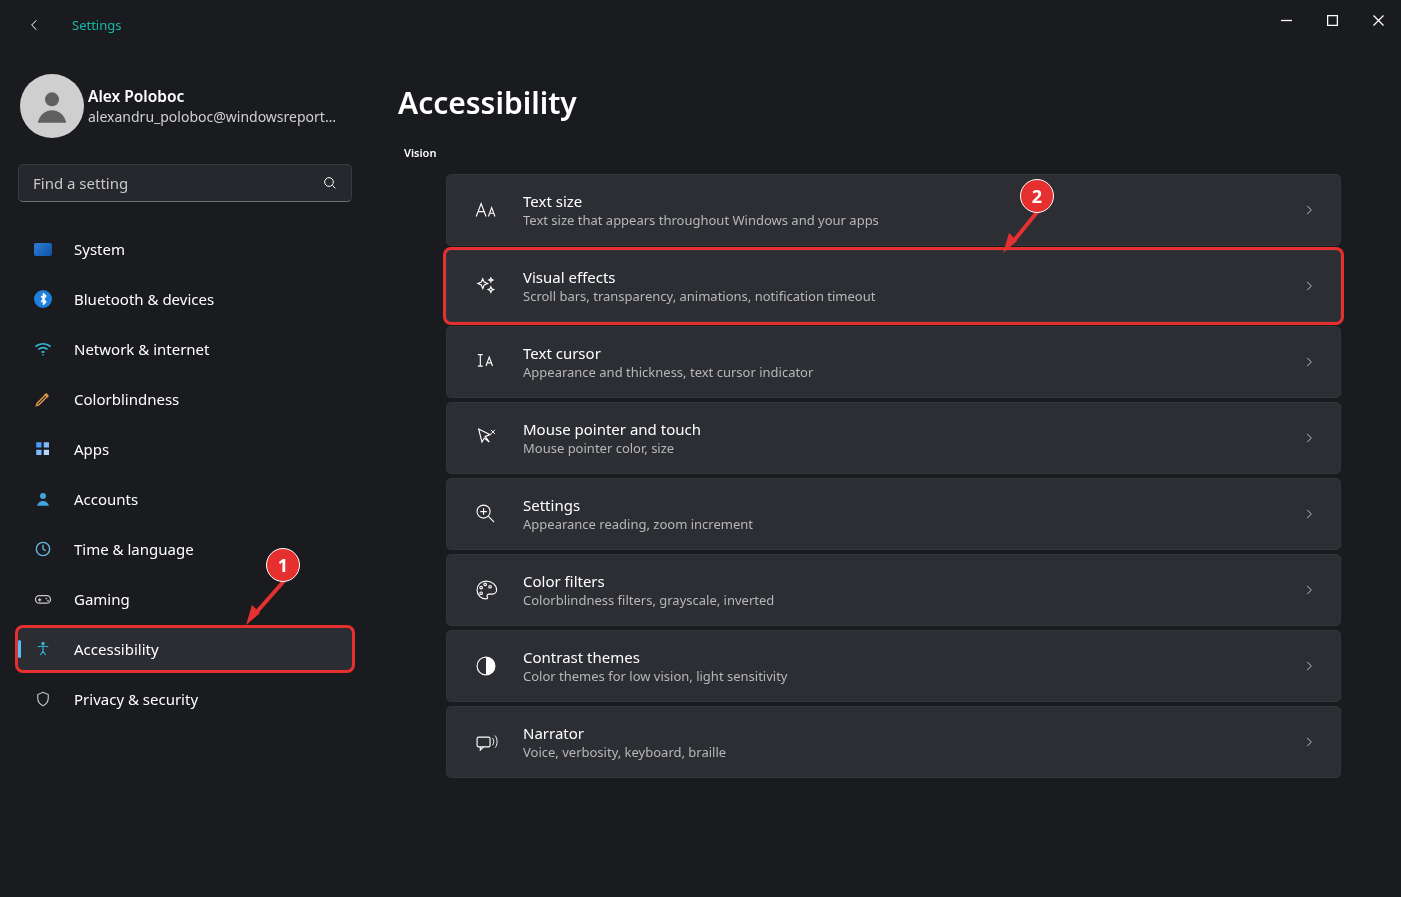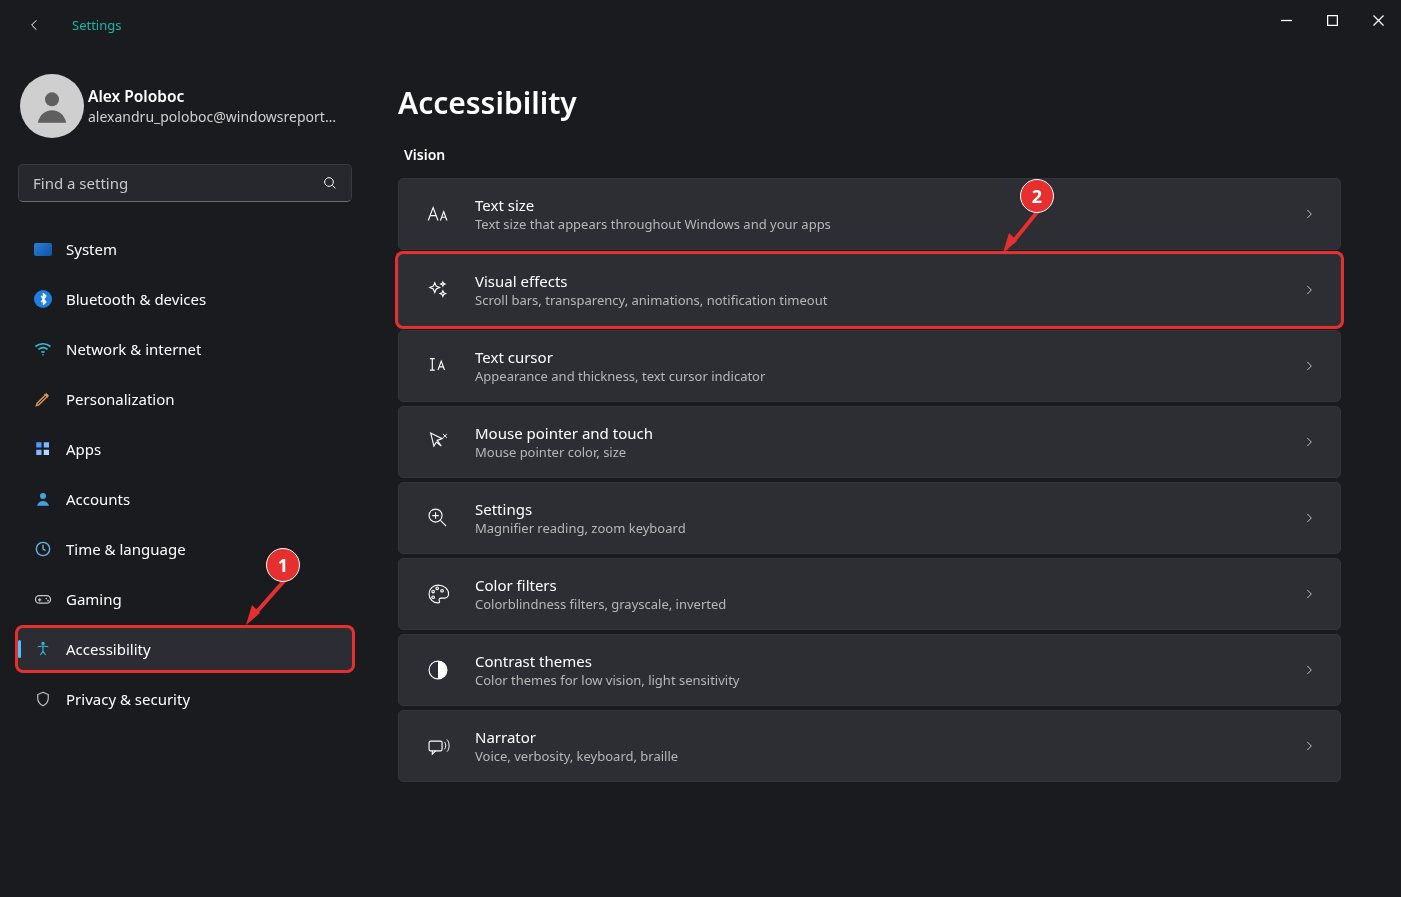--- a/index.html
+++ b/index.html
@@ -25,43 +25,43 @@
   .avatar svg { width: 40px; height: 40px; fill: #5f5f5f; }
   .user-name { font-size: 15.5px; font-weight: 600; line-height: 1.4; }
   .user-email { font-size: 14px; color: #d0d0d0; max-width: 250px; white-space: nowrap; overflow: hidden; text-overflow: ellipsis; }
 
   .search-wrap { position: relative; margin-bottom: 26px; }
   .search { width: 100%; height: 38px; background: #26282d; border: 1px solid #3a3b40; border-bottom: 1.5px solid #6d6e72; border-radius: 5px; color: #a3a3a3; padding: 0 44px 0 14px; font-size: 15px; outline: none; }
   .search::placeholder { color: #c8c8c8; }
   .search-icon { position: absolute; right: 14px; top: 50%; transform: translateY(-50%); width: 16px; height: 16px; stroke: #fff; stroke-width: 1.5; fill: none; }
 
   .nav { display: flex; flex-direction: column; gap: 8px; }
-  .nav-item { position: relative; height: 42px; border-radius: 5px; display: flex; align-items: center; padding-left: 14px; gap: 12px; cursor: pointer; }
+  .nav-item { position: relative; height: 42px; border-radius: 5px; display: flex; align-items: center; padding-left: 14px; gap: 20px; cursor: pointer; }
   .nav-item.active { background: #2b2d32; }
   .nav-item.active::before { content: ""; position: absolute; left: 0; top: 12px; bottom: 12px; width: 3px; border-radius: 3px; background: #4cc2ff; }
   .nav-icon { width: 22px; height: 22px; display: flex; align-items: center; justify-content: center; font-size: 18px; }
   .nav-label { font-size: 15px; }
   .nav-item.highlighted { box-shadow: 0 0 0 3px #e63030; }
 
   
   .ico-system { width: 18px; height: 13px; background: linear-gradient(135deg,#2f7ed8,#0b52a5); border-radius: 2px; }
   .ico-bt { width: 18px; height: 18px; border-radius: 50%; background: #1d7fe0; display: flex; align-items: center; justify-content: center; }
   .ico-bt svg { width: 9px; height: 12px; stroke: #fff; stroke-width: 2; fill: none; }
   .ico-wifi { color: #35b8d4; }
   .ico-update { width: 18px; height: 18px; border-radius: 50%; background: #1d7fe0; display: flex; align-items: center; justify-content: center; }
   .ico-update svg { width: 12px; height: 12px; stroke: #fff; stroke-width: 2.2; fill: none; }
   .ico-accessibility svg { width: 18px; height: 18px; stroke: #35b8d4; stroke-width: 1.6; fill: none; }
   .ico-accessibility svg circle.head { fill: #35b8d4; stroke: none; }
 
   
   .main { flex: 1; padding: 32px 60px 0 28px; overflow: hidden; }
   .page-title { font-size: 30px; font-weight: 600; margin-bottom: 22px; }
-  .section-title { font-size: 14px; font-weight: 600; margin: 0 0 14px 6px; }
+  .section-title { font-size: 11px; font-weight: 600; margin: 0 0 14px 6px; }
   .item-list { display: flex; flex-direction: column; gap: 4px; }
-  .setting-row { position: relative; height: 72px; background: #2c2e33; border: 1px solid #33353a; border-radius: 5px; display: flex; align-items: center; padding: 0 58px 0 24px; cursor: pointer; }
+  .setting-row { position: relative; height: 72px; background: #2c2e33; border: 1px solid #33353a; border-radius: 5px; display: flex; align-items: center; padding: 0 58px 0 24px; cursor: pointer; margin-left: 48px; }
   .setting-row .row-icon { width: 30px; height: 30px; margin-right: 22px; display: flex; align-items: center; justify-content: center; }
   .setting-row .row-icon svg { width: 26px; height: 26px; stroke: #fff; stroke-width: 1.4; fill: none; }
   .row-title { font-size: 15px; line-height: 1.35; }
   .row-sub { font-size: 13px; color: #b7b7b7; line-height: 1.35; margin-top: 1px; }
   .chevron { position: absolute; right: 24px; top: 50%; transform: translateY(-50%); width: 14px; height: 14px; stroke: #c8c8c8; stroke-width: 1.6; fill: none; }
   .setting-row.highlighted { box-shadow: 0 0 0 3px #e63030; }
 
   
   .callout { position: absolute; width: 34px; height: 34px; border-radius: 50%; background: #e63030; border: 1px solid #fff; color: #fff; font-weight: 700; font-size: 18px; display: flex; align-items: center; justify-content: center; z-index: 50; pointer-events: none; }
   .callout::after { content: ""; position: absolute; width: 36px; height: 36px; border-left: 4px solid #e63030; border-bottom: 4px solid #e63030; transform: rotate(-45deg); transform-origin: bottom left; bottom: -5px; left: -2px; clip-path: polygon(0 50%, 40% 100%, 0 100%); display: none; }
@@ -156,21 +156,21 @@
         <span class="nav-label">Network &amp; internet</span>
       </div>
 
       <div class="nav-item">
         <span class="nav-icon">
             <svg viewBox="0 0 24 24" width="20" height="20" stroke="#d99a4a" stroke-width="1.6" fill="none">
               <path d="M4 20l3-1 11-11-2-2L5 17z"></path>
               <path d="M14 6l4 4"></path>
             </svg>
           </span>
-        <span class="nav-label">Personalization</span>
+        <span class="nav-label">Colorblindness</span>
       </div>
 
       <div class="nav-item">
         <span class="nav-icon">
             <svg viewBox="0 0 24 24" width="18" height="18">
               <rect x="3" y="3" width="7" height="7" fill="#4a9dff"></rect>
               <rect x="13" y="3" width="7" height="7" fill="#7fb9ff"></rect>
               <rect x="3" y="13" width="7" height="7" fill="#7fb9ff"></rect>
               <rect x="13" y="13" width="7" height="7" fill="#b4d6ff"></rect>
             </svg>
@@ -307,21 +307,21 @@
       <div class="setting-row">
         <span class="row-icon">
             <svg viewBox="0 0 32 32">
               <circle cx="13" cy="13" r="8"></circle>
               <path d="M19 19l7 7"></path>
               <path d="M13 9v8M9 13h8"></path>
             </svg>
           </span>
         <div>
           <div class="row-title">Settings</div>
-          <div class="row-sub">Magnifier reading, zoom keyboard</div>
+          <div class="row-sub">Appearance reading, zoom increment</div>
         </div>
         <svg class="chevron" viewBox="0 0 24 24">
             <path d="M9 5l7 7-7 7"></path>
           </svg>
       </div>
 
       <div class="setting-row">
         <span class="row-icon">
             <svg viewBox="0 0 32 32">
               <path d="M16 5a11 11 0 1 0 0 22c2 0 2.4-1.4 1.6-2.6-1.1-1.6.2-3.4 2.1-3.4H24a5 5 0 0 0 5-5c0-6.1-5.8-11-13-11z"></path>

